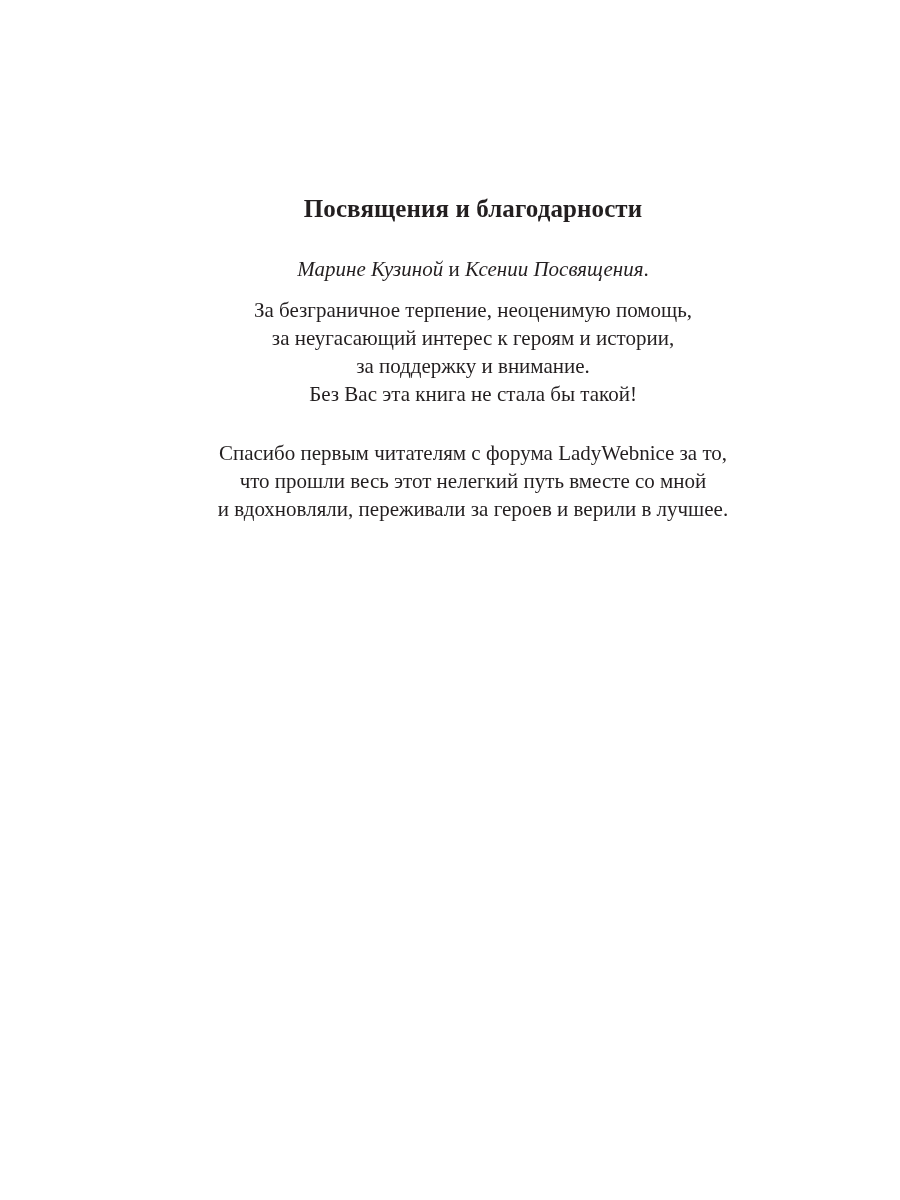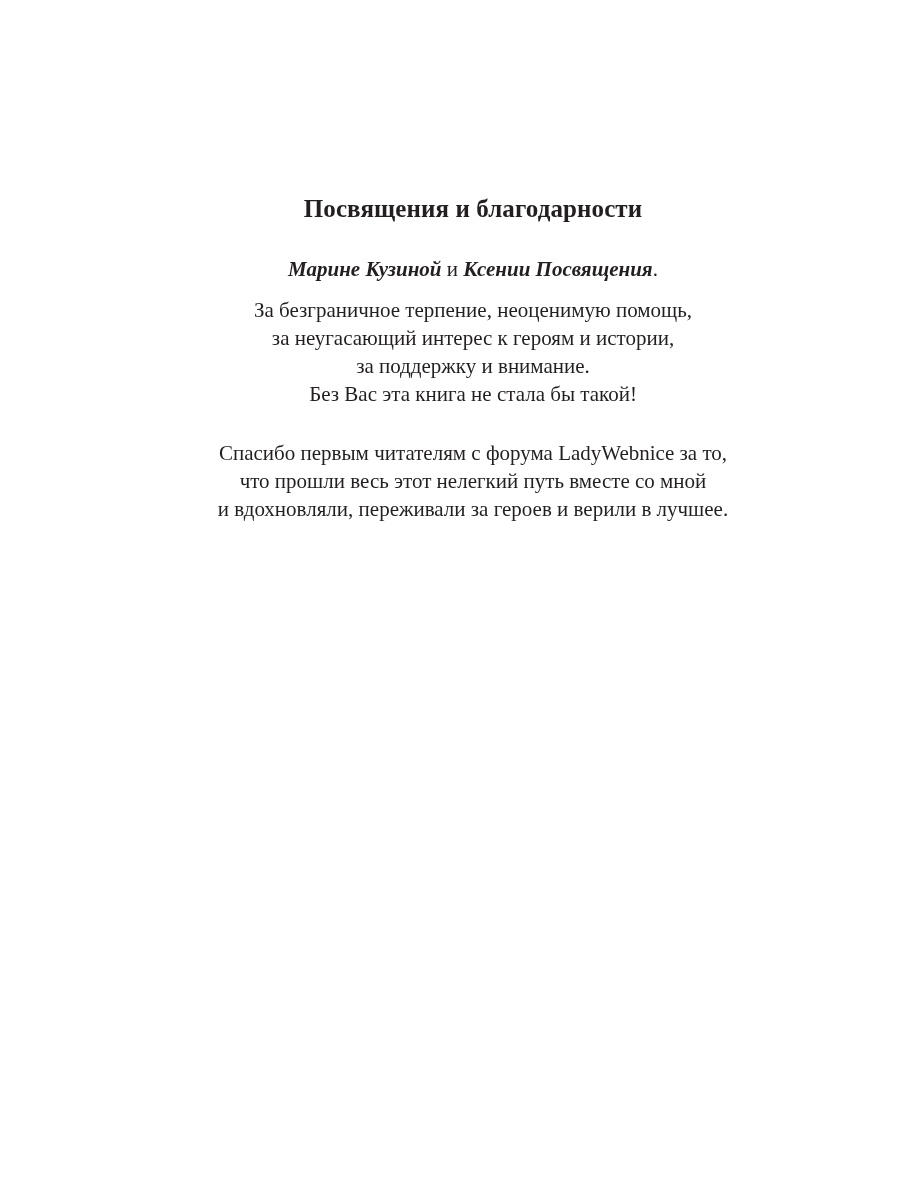--- a/index.html
+++ b/index.html
@@ -39,21 +39,21 @@
       top: 255px;
       left: 0;
       width: 946px;
       text-align: center;
       font-size: 21px;
       line-height: 28px;
       margin: 0;
     }
     .dedication .name {
       font-style: italic;
-      font-weight: bold;
+      font-weight: normal;
     }
     .block {
       position: absolute;
       left: 0;
       width: 946px;
       text-align: center;
       font-size: 21px;
       line-height: 28px;
       margin: 0;
     }

